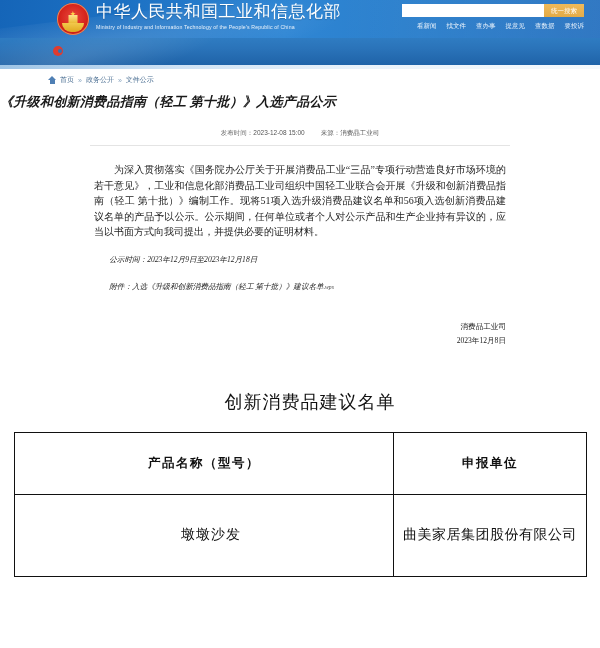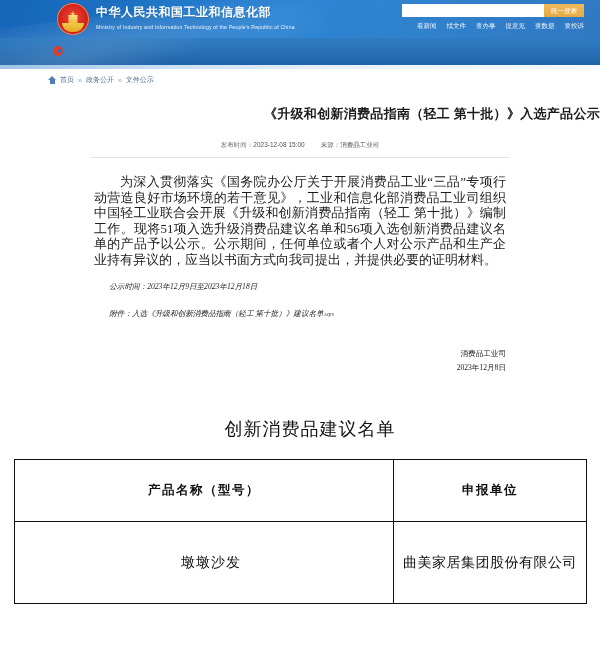--- a/index.html
+++ b/index.html
@@ -55,21 +55,21 @@
     transform: translateX(-50%);
     width: 9px; height: 9px;
     background: linear-gradient(#ffe08a, #e8b62c);
   }
 
   .gov-title-wrap {
     position: absolute; left: 96px; top: 2px;
     color: #fff;
   }
   .gov-title-cn {
-    font-size: 12px; font-weight: bold; letter-spacing: 0.5px;
+    font-size: 17px; font-weight: normal; letter-spacing: 0.5px;
     line-height: 20px; text-shadow: 0 1px 1px rgba(0,0,0,0.18);
     white-space: nowrap;
   }
   .gov-title-en {
     font-size: 5.2px; letter-spacing: 0.15px; line-height: 8px;
     color: #e9f2fb; white-space: nowrap; margin-top: 1px;
   }
 
   .search-wrap { position: absolute; right: 16px; top: 4px; display: flex; }
   .search-input {
@@ -157,42 +157,43 @@
   .home-icon::after {
     content: ""; position: absolute; left: 1.5px; top: 4px;
     width: 5px; height: 4px; background: #4f7fb4;
   }
   .breadcrumb .sep { margin: 0 4px; color: #8aa6c2; }
   .breadcrumb a { color: #4a6e92; text-decoration: none; }
 
   
   .article { padding: 0 0 0 0; }
   .article-title {
-    text-align: right;
+    text-align: left;
     font-size: 13px; font-weight: bold; color: #1a1a1a;
-    margin-top: 14px;
+    margin-top: 2px;
     font-family: "Liberation Serif", "DejaVu Serif", serif;
     letter-spacing: 0.3px;
+    font-style: italic;
   }
   .meta-row {
     display: flex; justify-content: center; align-items: center;
     gap: 16px; margin-top: 18px;
     font-size: 6.5px; color: #6b6b6b;
   }
   .meta-row .mval { color: #555; }
 
   .divider {
     width: 420px; height: 1px; margin: 7px auto 0 auto;
     background: #e4e4e4;
   }
 
   .body-text {
     width: 412px; margin: 16px auto 0 auto;
     font-family: "Liberation Serif", "DejaVu Serif", serif;
-    font-size: 13px; line-height: 15.5px; color: #1c1c1c;
+    font-size: 10px; line-height: 15.5px; color: #1c1c1c;
     text-align: justify;
   }
   .body-text p { text-indent: 2em; margin: 0; }
   .info-line {
     width: 412px; margin: 13px auto 0 auto;
     font-family: "Liberation Serif", "DejaVu Serif", serif;
     font-size: 7.6px; line-height: 14px; color: #1c1c1c;
     text-indent: 2em;
     font-style: italic;
   }

